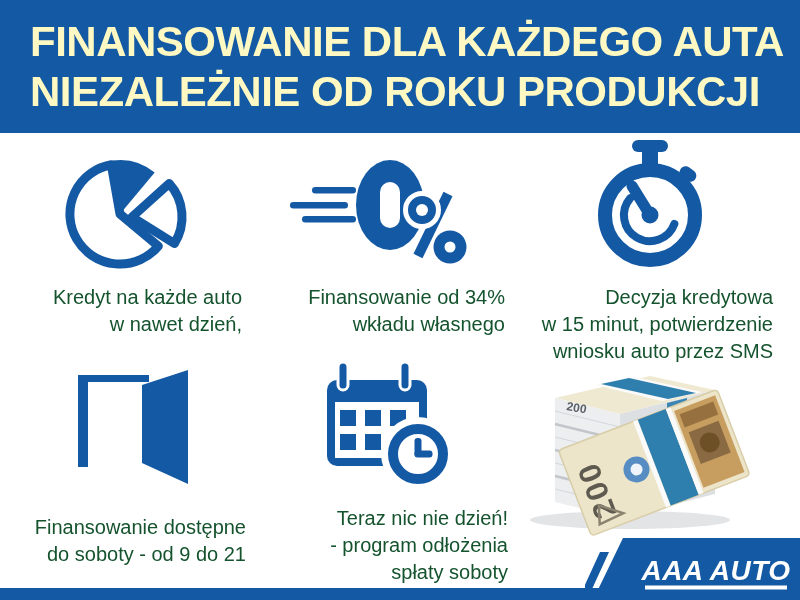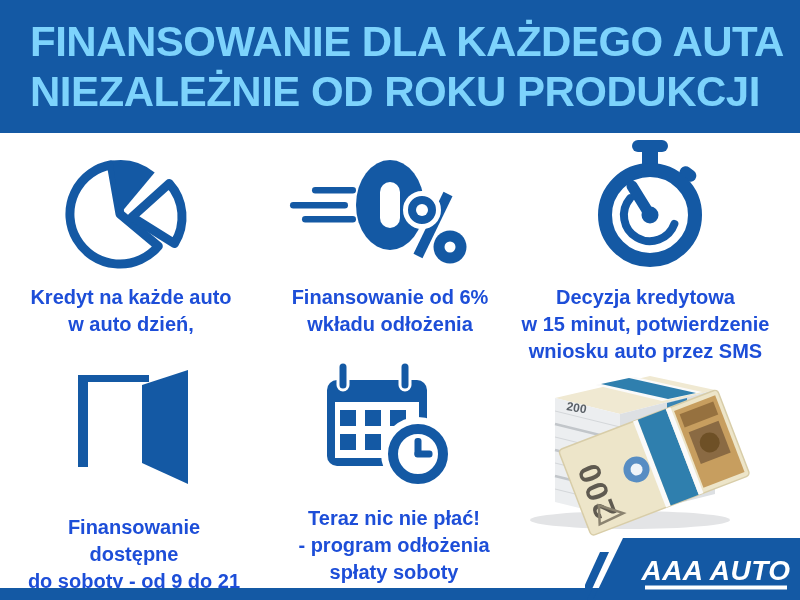--- a/index.html
+++ b/index.html
@@ -3,31 +3,31 @@
 <meta charset="utf-8">
 <style>
   html,body{margin:0;padding:0;background:#ffffff;}
   .stage{
     position:relative;width:800px;height:600px;overflow:hidden;
     background:#ffffff;font-family:"Liberation Sans", sans-serif;
   }
   
   .header{
     position:absolute;left:0;top:0;width:800px;height:133px;
-    background:#1459a4;color:#7dd3fc;box-sizing:border-box;
+    background:#1459a4;color:#fef9c3;box-sizing:border-box;
     padding:17px 0 0 30px;
   }
   .header-line{
     font-weight:bold;font-size:42px;line-height:50px;letter-spacing:-0.5px;
     white-space:nowrap;
   }
   
   .caption{
-    position:absolute;color:#1d4ed8;font-size:20px;line-height:27px;
-    text-align:center;font-weight:700;
+    position:absolute;color:#14532d;font-size:20px;line-height:27px;
+    text-align:right;font-weight:400;
   }
   .icon-box{position:absolute;}
   
   .bottom-strip{
     position:absolute;left:0;top:588px;width:800px;height:12px;background:#1459a4;
   }
   .logo-svg{position:absolute;left:585px;top:538px;}
   .logo-text{
     font-family:"Liberation Sans", sans-serif;font-weight:bold;font-style:italic;
     font-size:28px;fill:#ffffff;letter-spacing:0.5px;
@@ -76,25 +76,25 @@
       <rect x="-9" y="-6" width="18" height="12" rx="6" fill="#1459a4"></rect>
     </g>
     <circle cx="60" cy="77" r="45" fill="none" stroke="#1459a4" stroke-width="14"></circle>
     <path d="M40.1,60.3 A26,26 0 1 0 84.4,85.9" fill="none" stroke="#1459a4" stroke-width="8" stroke-linecap="round"></path>
     <line x1="60" y1="77" x2="42" y2="48" stroke="#1459a4" stroke-width="11" stroke-linecap="round"></line>
     <circle cx="60" cy="77" r="8.5" fill="#1459a4"></circle>
   </svg>
 
   <div class="caption" style="left:20px;top:284px;width:222px;">
     <div>Kredyt na każde auto</div>
-    <div>w auto dzień,</div>
+    <div>w nawet dzień,</div>
   </div>
   <div class="caption" style="left:275px;top:284px;width:230px;">
-    <div>Finansowanie od 6%</div>
-    <div>wkładu odłożenia</div>
+    <div>Finansowanie od 34%</div>
+    <div>wkładu własnego</div>
   </div>
   <div class="caption" style="left:518px;top:284px;width:255px;">
     <div>Decyzja kredytowa</div>
     <div>w 15 minut, potwierdzenie</div>
     <div>wniosku auto przez SMS</div>
   </div>
 
   <svg class="icon-box" style="left:70px;top:362px;" width="130" height="130" viewBox="0 0 130 130">
     <rect x="8" y="13" width="10" height="92" fill="#1459a4"></rect>
     <rect x="8" y="13" width="71" height="7" fill="#1459a4"></rect>
@@ -165,21 +165,21 @@
       <circle cx="212" cy="105" r="10" fill="#6e5026"></circle>
       <polygon points="86,124 106,140 80,142" fill="none" stroke="#8b8370" stroke-width="2.5"></polygon>
     </g>
   </svg>
 
   <div class="caption" style="left:22px;top:514px;width:224px;">
     <div>Finansowanie dostępne</div>
     <div>do soboty - od 9 do 21</div>
   </div>
   <div class="caption" style="left:280px;top:505px;width:228px;">
-    <div>Teraz nic nie płać!</div>
+    <div>Teraz nic nie dzień!</div>
     <div>- program odłożenia</div>
     <div>spłaty soboty</div>
   </div>
 
   <div class="bottom-strip"></div>
 
   <svg class="logo-svg" width="215" height="62" viewBox="0 0 215 62">
     <polygon points="38,0 215,0 215,62 8,62" fill="#1459a4"></polygon>
     <polygon points="24,14 15,14 -7,62 2,62" fill="#1459a4"></polygon>
     <text class="logo-text" x="131" y="42" text-anchor="middle">AAA AUTO</text>

